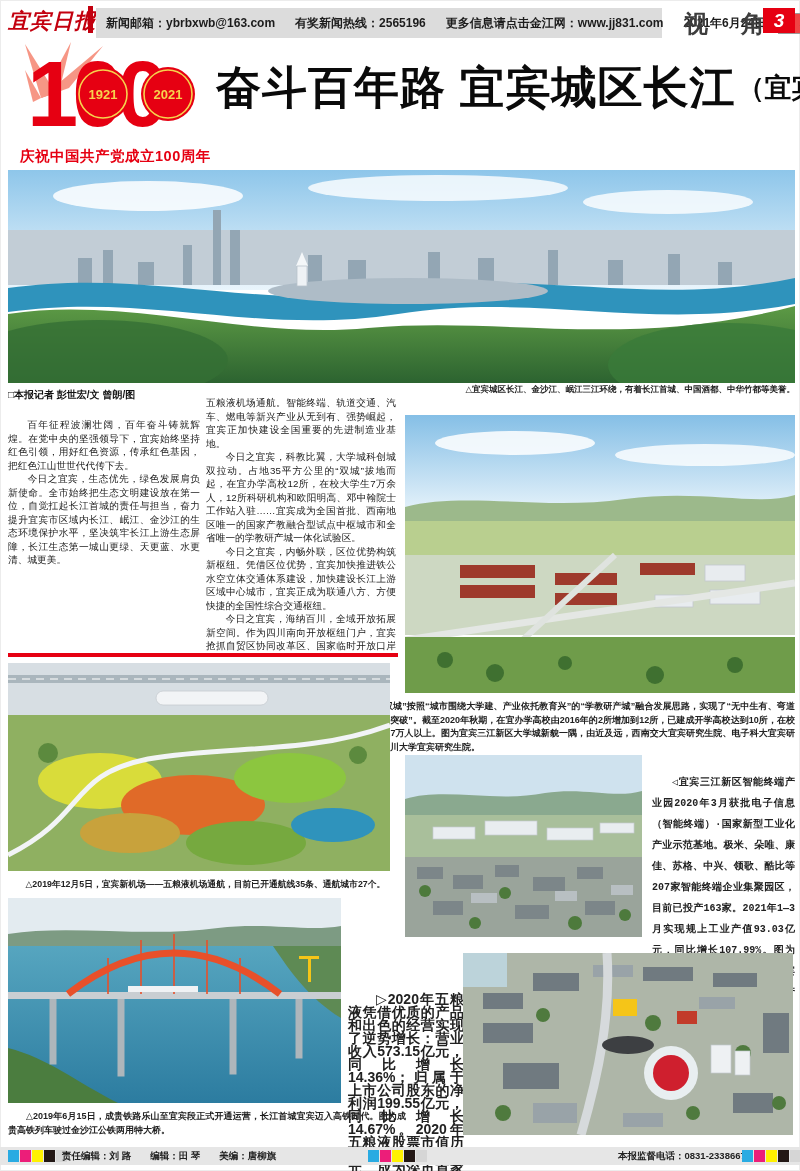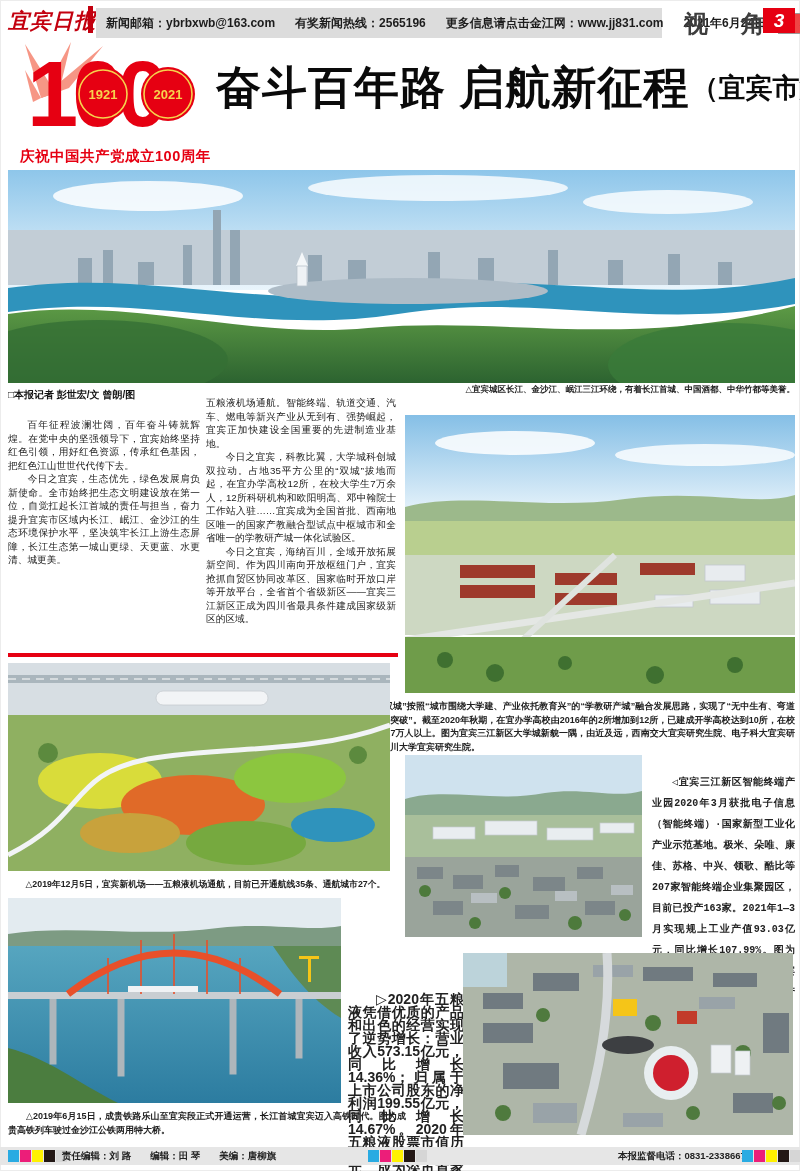--- a/index.html
+++ b/index.html
@@ -92,21 +92,21 @@
       <circle cx="78" cy="52" r="24" fill="none" stroke="#f6d34e" stroke-width="1.6"></circle>
       <text x="78" y="57" font-size="13" font-weight="700" fill="#f6d34e" text-anchor="middle">1921</text>
       <circle cx="143" cy="52" r="27" fill="#e60012"></circle>
       <circle cx="143" cy="52" r="24" fill="none" stroke="#f6d34e" stroke-width="1.6"></circle>
       <text x="143" y="57" font-size="13" font-weight="700" fill="#f6d34e" text-anchor="middle">2021</text>
     </svg>
   </div>
   <div class="slogan">庆祝中国共产党成立100周年</div>
 
   <div class="headline">
-    <span class="main">奋斗百年路  启航新征程</span>
+    <span class="main">奋斗百年路  宜宾城区长江</span>
     <span class="suffix">（宜宾市篇）</span>
   </div>
 
   <div class="ph ph-panorama">
     <svg viewBox="0 0 787 213" preserveAspectRatio="none">
       <defs>
         <linearGradient id="pSky" x1="0" y1="0" x2="0" y2="1">
           <stop offset="0" stop-color="#8ec6ea"></stop>
             <stop offset="1" stop-color="#eaf5fc"></stop>
         </linearGradient>
@@ -150,20 +150,21 @@
   <div class="cap cap-panorama">△宜宾城区长江、金沙江、岷江三江环绕，有着长江首城、中国酒都、中华竹都等美誉。</div>
 
   <div class="byline">□本报记者 彭世宏/文 曾朗/图</div>
   <div class="col col-1" id="col1">
       <p>百年征程波澜壮阔，百年奋斗铸就辉煌。在党中央的坚强领导下，宜宾始终坚持红色引领，用好红色资源，传承红色基因，把红色江山世世代代传下去。</p>
       <p>今日之宜宾，生态优先，绿色发展肩负新使命。全市始终把生态文明建设放在第一位，自觉扛起长江首城的责任与担当，奋力提升宜宾市区域内长江、岷江、金沙江的生态环境保护水平，坚决筑牢长江上游生态屏障，长江生态第一城山更绿、天更蓝、水更清、城更美。</p>
     </div>
   <div class="col col-2" id="col2">
       <p>五粮液机场通航。智能终端、轨道交通、汽车、燃电等新兴产业从无到有、强势崛起，宜宾正加快建设全国重要的先进制造业基地。</p>
       <p>今日之宜宾，科教比翼，大学城科创城双拉动。占地35平方公里的“双城”拔地而起，在宜办学高校12所，在校大学生7万余人，12所科研机构和欧阳明高、邓中翰院士工作站入驻……宜宾成为全国首批、西南地区唯一的国家产教融合型试点中枢城市和全省唯一的学教研产城一体化试验区。</p>
+      <p>今日之宜宾，内畅外联，区位优势构筑新枢纽。凭借区位优势，宜宾加快推进铁公水空立体交通体系建设，加快建设长江上游区域中心城市，宜宾正成为联通八方、方便快捷的全国性综合交通枢纽。</p>
       <p>今日之宜宾，海纳百川，全域开放拓展新空间。作为四川南向开放枢纽门户，宜宾抢抓自贸区协同改革区、国家临时开放口岸等开放平台，全省首个省级新区——宜宾三江新区正成为四川省最具条件建成国家级新区的区域。</p>
     </div>
   <div class="red-rule"></div>
 
   <div class="ph ph-university">
     <svg viewBox="0 0 390 278" preserveAspectRatio="none">
       <defs>
         <linearGradient id="uSky" x1="0" y1="0" x2="0" y2="1">
           <stop offset="0" stop-color="#85bfe6"></stop>
             <stop offset="1" stop-color="#e9f4fb"></stop>

